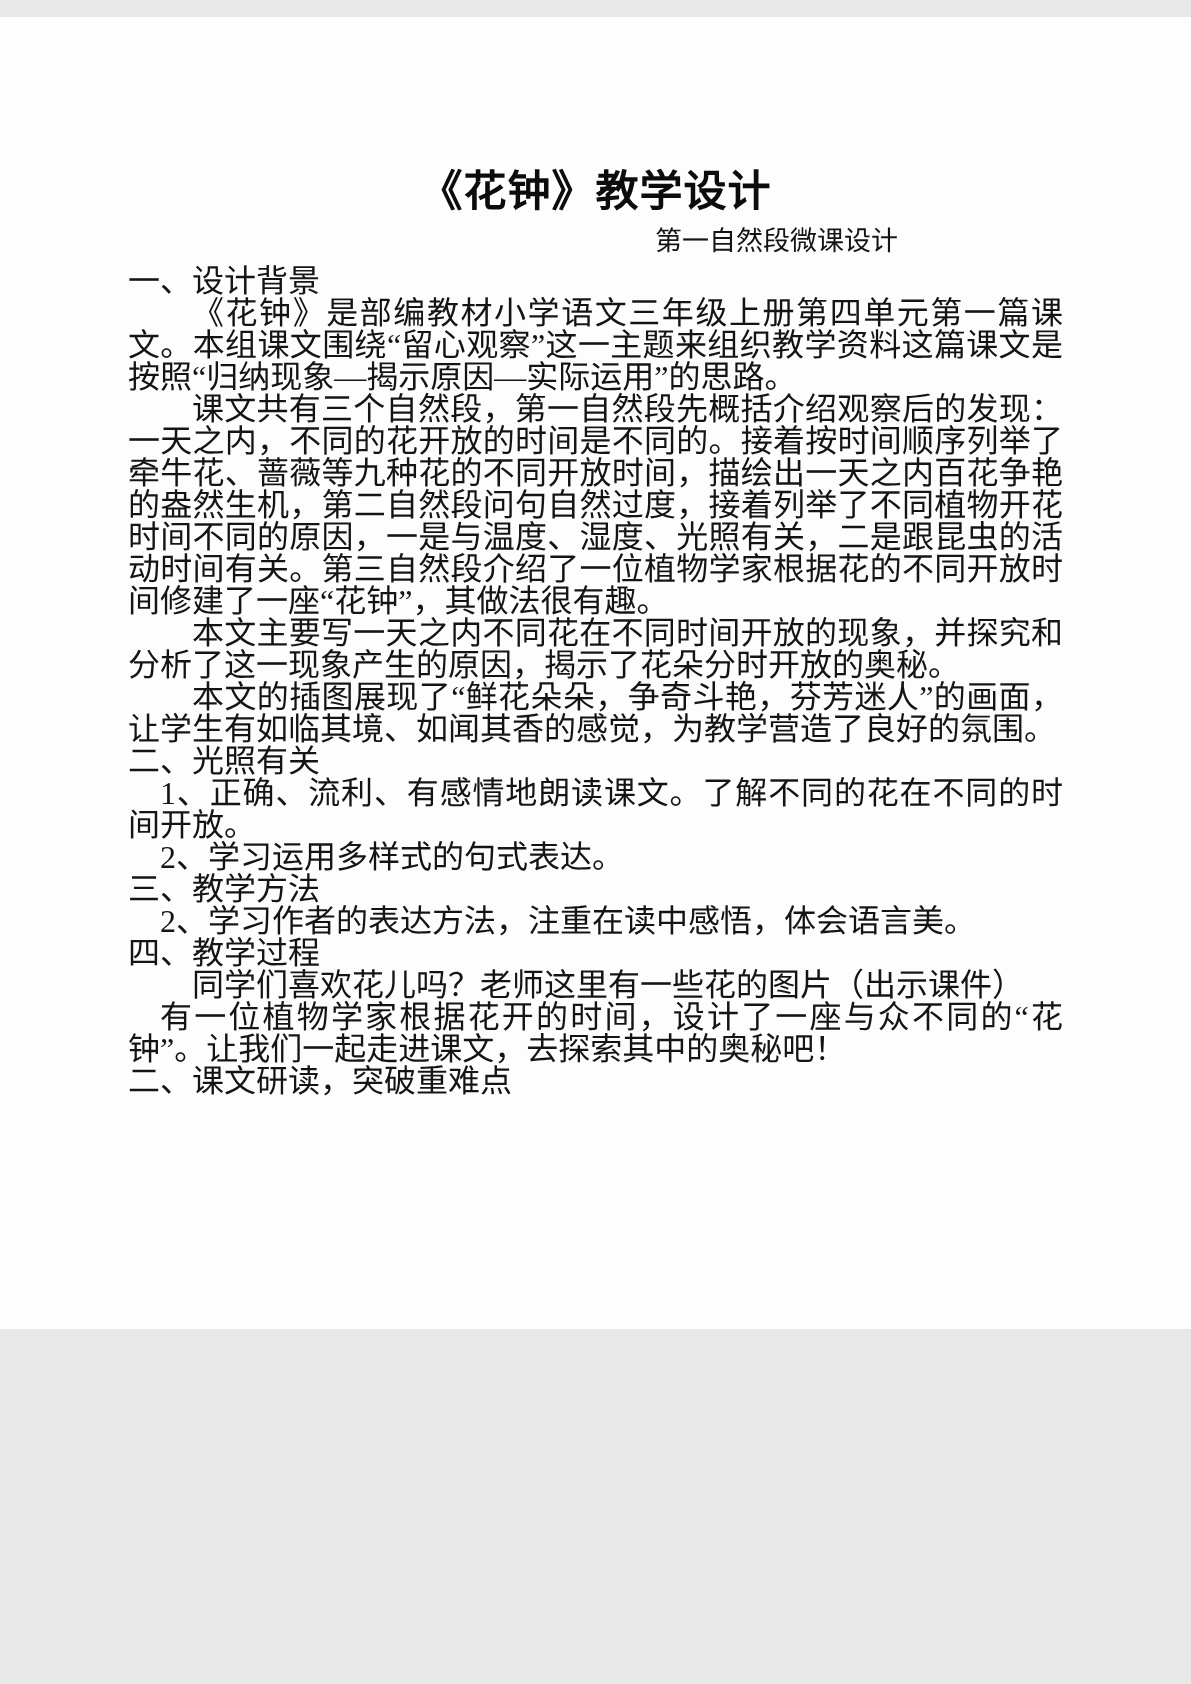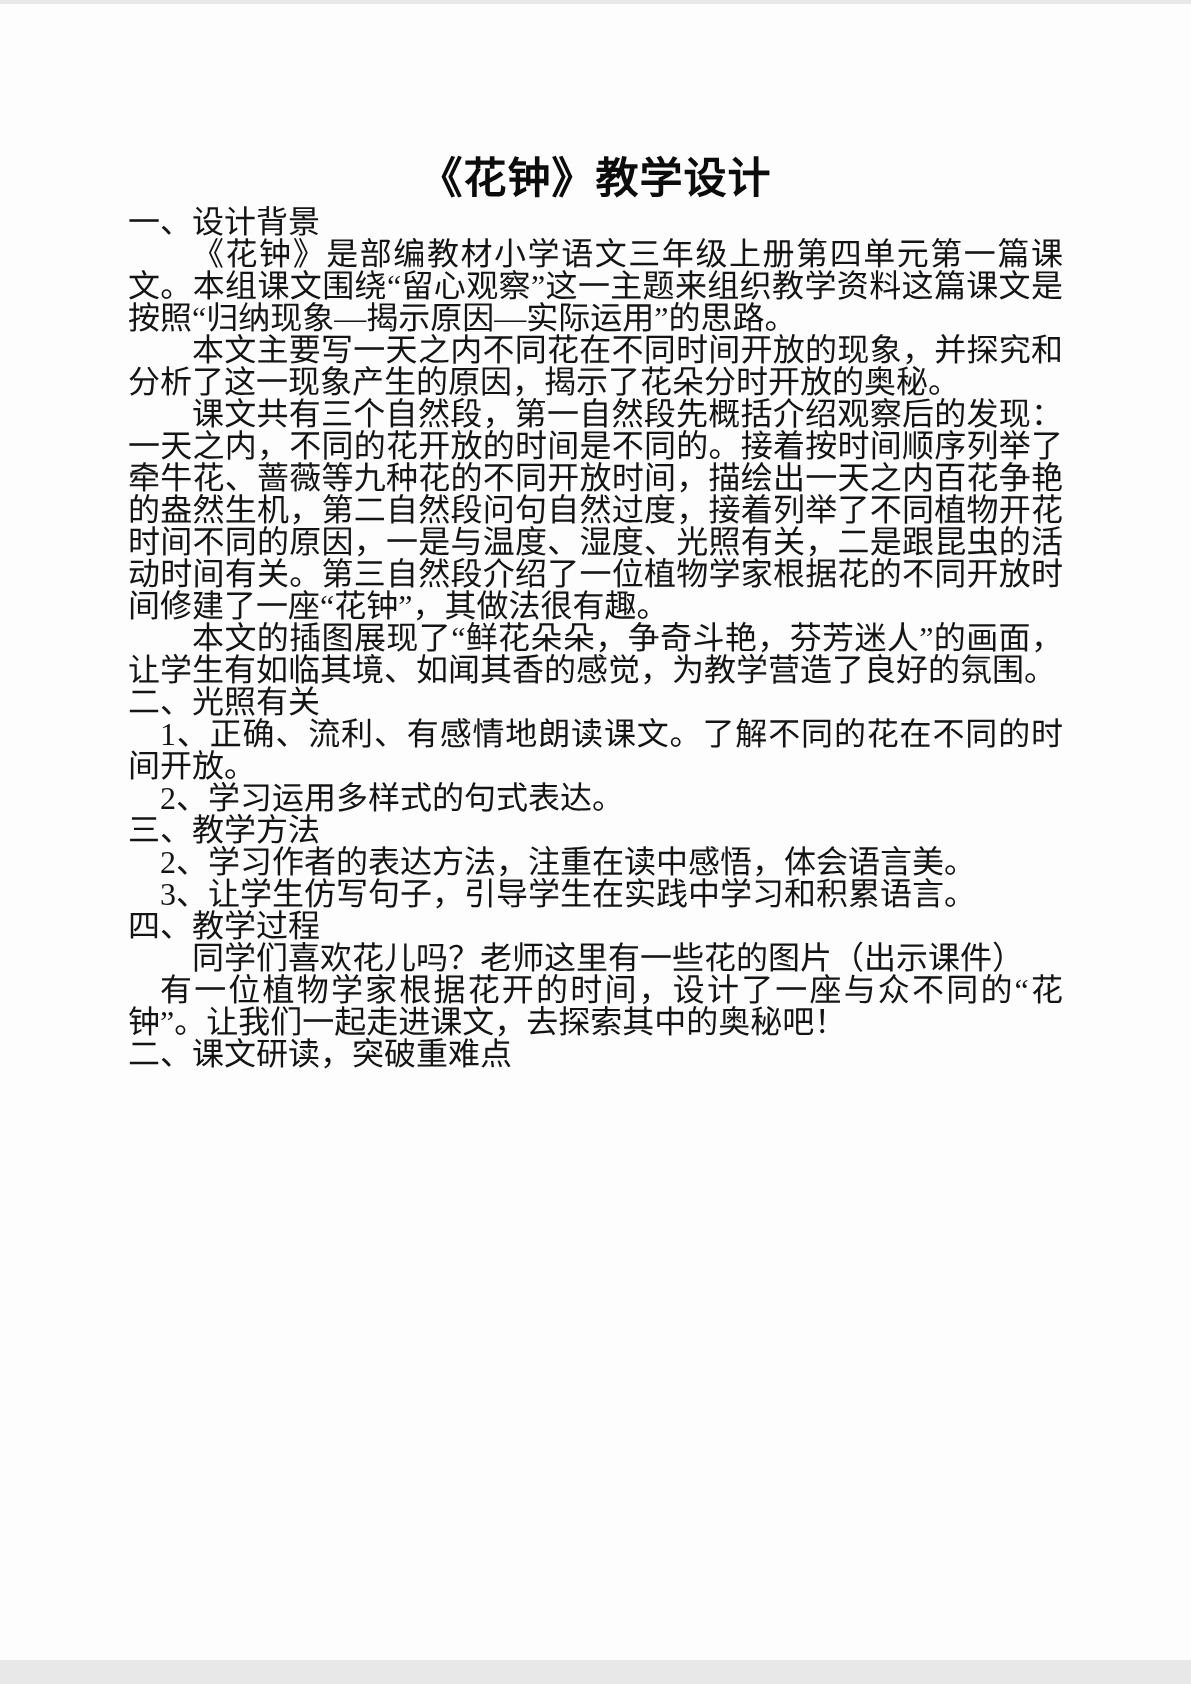--- a/index.html
+++ b/index.html
@@ -3,22 +3,22 @@
 <meta charset="utf-8">
 <style>
   html, body {
     margin: 0;
     padding: 0;
     background: #e8e8e8;
   }
   .page {
     position: relative;
     width: 1191px;
-    height: 1656px;
-    margin: 4px auto;
+    height: 1312px;
+    margin: 17px auto;
     background: #fdfdfd;
     box-sizing: border-box;
     padding: 148px 128px 0 128px;
     color: #141414;
     font-family: "Liberation Serif", "DejaVu Serif", serif;
     overflow: hidden;
   }
   .doc-title {
     margin: 0;
     font-size: 43px;
@@ -52,33 +52,33 @@
   .indent-2 { text-indent: 2em; }
   .heading  { text-indent: 0; }
 </style>
 </head>
 <body>
 
 <div class="page">
 
   <h1 class="doc-title">《花钟》教学设计</h1>
 
+  <div class="doc-subtitle">第一自然段微课设计</div>
 
   <div class="doc-body">
 
     <p class="heading">一、设计背景</p>
     <p class="indent-2">《花钟》是部编教材小学语文三年级上册第四单元第一篇课文。本组课文围绕“留心观察”这一主题来组织教学资料这篇课文是按照“归纳现象—揭示原因—实际运用”的思路。</p>
+    <p class="indent-2">课文共有三个自然段，第一自然段先概括介绍观察后的发现：一天之内，不同的花开放的时间是不同的。接着按时间顺序列举了牵牛花、蔷薇等九种花的不同开放时间，描绘出一天之内百花争艳的盎然生机，第二自然段问句自然过度，接着列举了不同植物开花时间不同的原因，一是与温度、湿度、光照有关，二是跟昆虫的活动时间有关。第三自然段介绍了一位植物学家根据花的不同开放时间修建了一座“花钟”，其做法很有趣。</p>
     <p class="indent-2">本文主要写一天之内不同花在不同时间开放的现象，并探究和分析了这一现象产生的原因，揭示了花朵分时开放的奥秘。</p>
-    <p class="indent-2">课文共有三个自然段，第一自然段先概括介绍观察后的发现：一天之内，不同的花开放的时间是不同的。接着按时间顺序列举了牵牛花、蔷薇等九种花的不同开放时间，描绘出一天之内百花争艳的盎然生机，第二自然段问句自然过度，接着列举了不同植物开花时间不同的原因，一是与温度、湿度、光照有关，二是跟昆虫的活动时间有关。第三自然段介绍了一位植物学家根据花的不同开放时间修建了一座“花钟”，其做法很有趣。</p>
     <p class="indent-2">本文的插图展现了“鲜花朵朵，争奇斗艳，芬芳迷人”的画面，让学生有如临其境、如闻其香的感觉，为教学营造了良好的氛围。</p>
     <p class="heading">二、光照有关</p>
     <p class="indent-1">1、正确、流利、有感情地朗读课文。了解不同的花在不同的时间开放。</p>
     <p class="indent-1">2、学习运用多样式的句式表达。</p>
     <p class="heading">三、教学方法</p>
     <p class="indent-1">2、学习作者的表达方法，注重在读中感悟，体会语言美。</p>
-    <p class="indent-1">3、让学生仿写句子，引导学生在实践中学习和积累语言。</p>
     <p class="heading">四、教学过程</p>
     <p class="indent-2">同学们喜欢花儿吗？老师这里有一些花的图片（出示课件）</p>
     <p class="indent-1">有一位植物学家根据花开的时间，设计了一座与众不同的“花钟”。让我们一起走进课文，去探索其中的奥秘吧！</p>
     <p class="heading">二、课文研读，突破重难点</p>
 
   </div>
 </div>
 
 </body></html>

